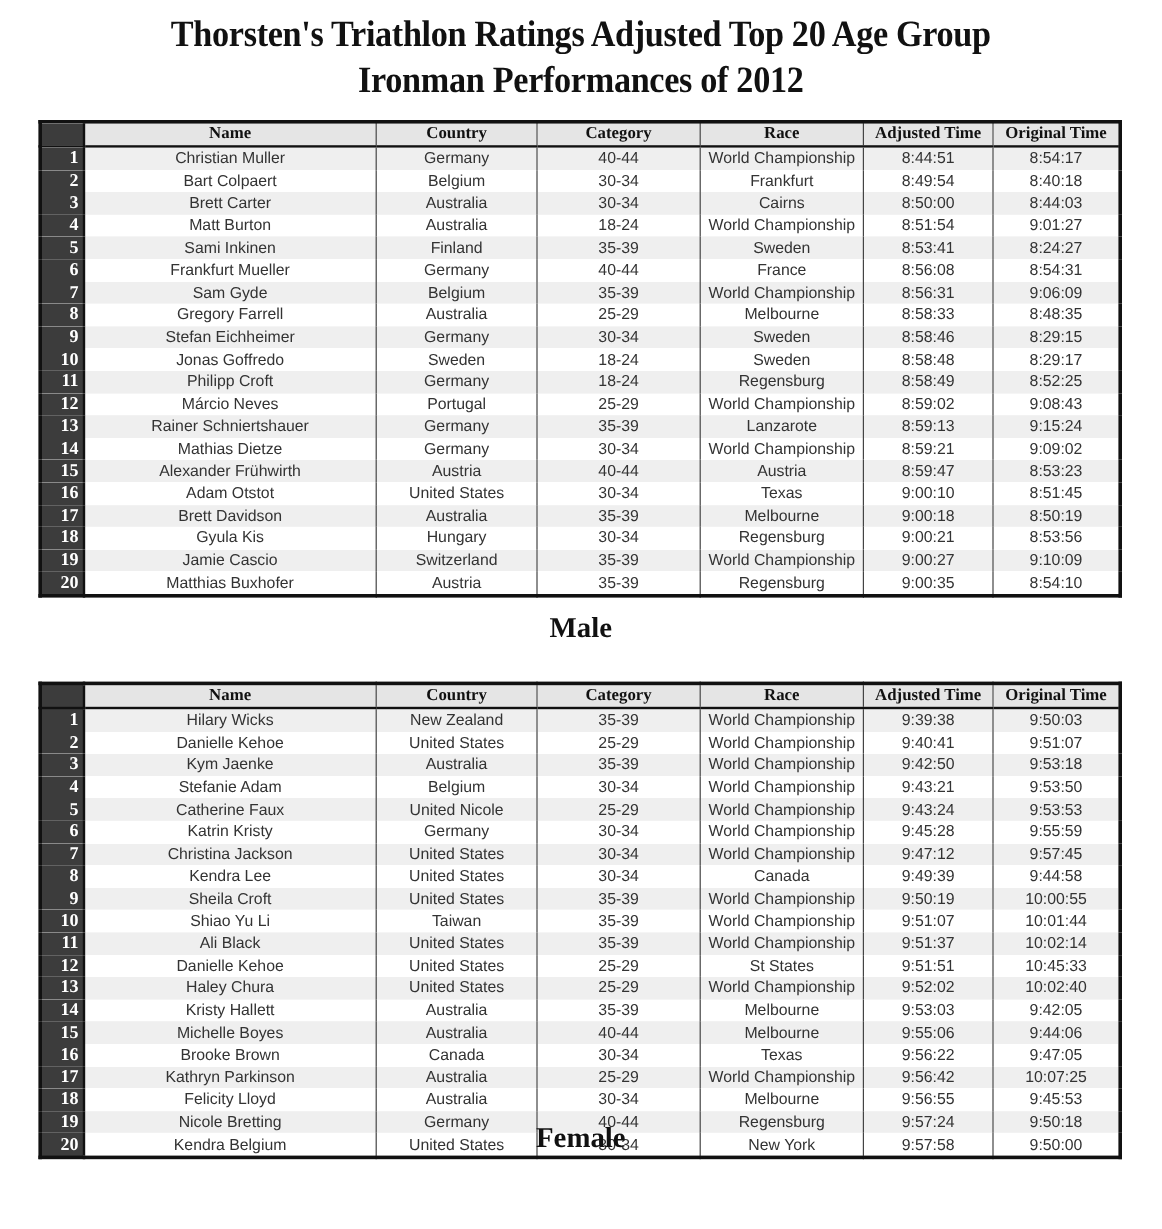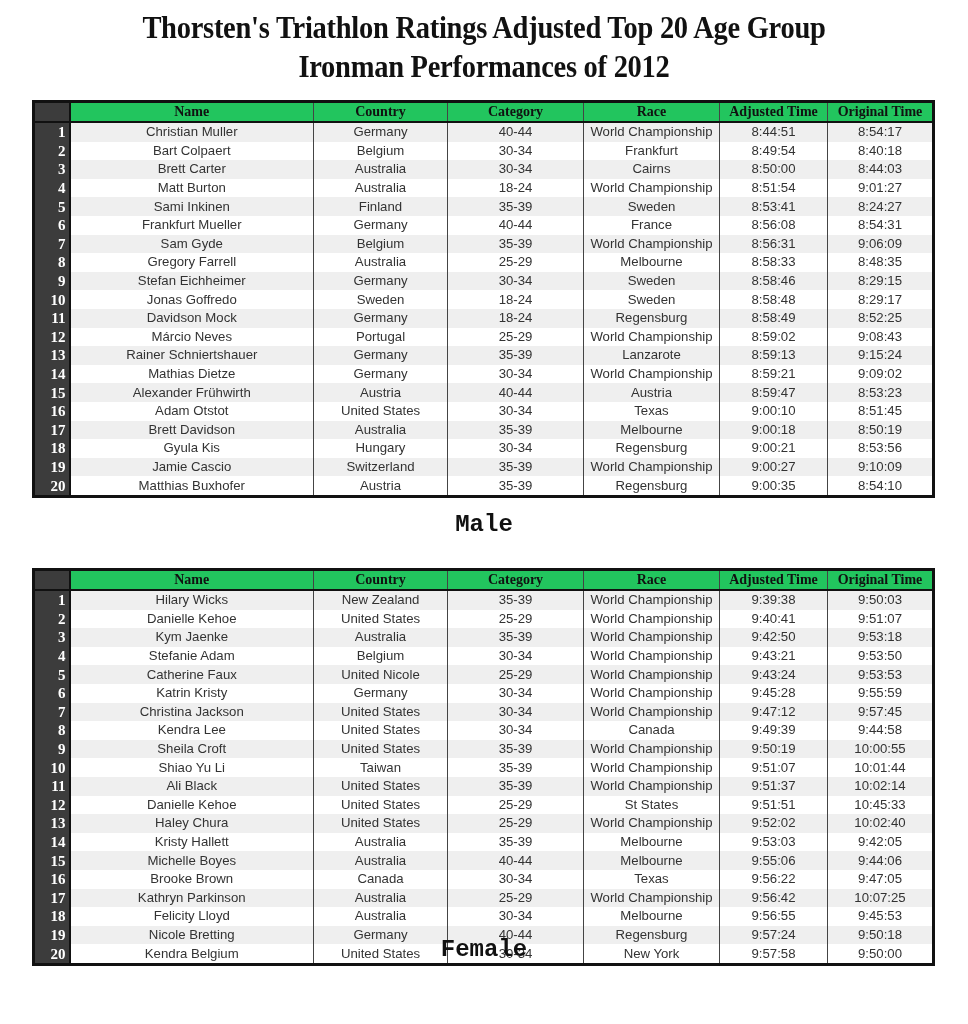--- a/index.html
+++ b/index.html
@@ -10,30 +10,30 @@
     color:#111; letter-spacing:-0.3px; transform:scaleX(0.92); transform-origin:center;
   }
   .title.l1 { top:10px; }
   .title.l2 { top:49px; }
   .tbl {
     position:absolute; left:32px; width:900px;
     border:3px solid #111; box-sizing:content-box;
     border-collapse:collapse; table-layout:fixed;
   }
   .tbl td, .tbl th { padding:0; height:18.6px; line-height:18px; text-align:center; font-size:13.2px; white-space:nowrap; overflow:hidden; }
-  .tbl th { font-family:"Liberation Serif", serif; font-weight:bold; font-size:14px; color:#111; background:#22c55e; border-bottom:2px solid #111; height:18px; }
+  .tbl th { font-family:"Liberation Serif", serif; font-weight:bold; font-size:14px; color:#111; background:#e5e5e5; border-bottom:2px solid #111; height:18px; }
   .tbl td.data, .tbl th.h { border-left:1px solid #444; border-right:1px solid #444; }
   .tbl .rank { background:#3c3c3c; color:#fff; font-family:"Liberation Serif", serif; font-weight:bold; font-size:15px; text-align:right; padding-right:3px; border-right:2px solid #111; }
   .tbl th.rank { background:#3c3c3c; }
   .tbl tr.odd td.data { background:#efefef; }
   .tbl tr.even td.data { background:#ffffff; }
   .tbl td.data { color:#333; }
   .section-label {
     position:absolute; left:0; width:968px; text-align:center;
-    font-family:Liberation Mono, monospace; font-weight:bold; font-size:24px; color:#111;
+    font-family:Liberation Serif, serif; font-weight:bold; font-size:24px; color:#111;
   }
 </style>
 </head>
 <body>
 
 <div class="title l1">Thorsten's Triathlon Ratings Adjusted Top 20 Age Group</div>
 <div class="title l2">Ironman Performances of 2012</div>
 
 <table class="tbl" id="male-table" style="top:100px;">
   <colgroup>
@@ -142,21 +142,21 @@
         <td class="rank">10</td>
         <td class="data">Jonas Goffredo</td>
         <td class="data">Sweden</td>
         <td class="data">18-24</td>
         <td class="data">Sweden</td>
         <td class="data">8:58:48</td>
         <td class="data">8:29:17</td>
       </tr>
       <tr class="odd">
         <td class="rank">11</td>
-        <td class="data">Davidson Mock</td>
+        <td class="data">Philipp Croft</td>
         <td class="data">Germany</td>
         <td class="data">18-24</td>
         <td class="data">Regensburg</td>
         <td class="data">8:58:49</td>
         <td class="data">8:52:25</td>
       </tr>
       <tr class="even">
         <td class="rank">12</td>
         <td class="data">Márcio Neves</td>
         <td class="data">Portugal</td>

